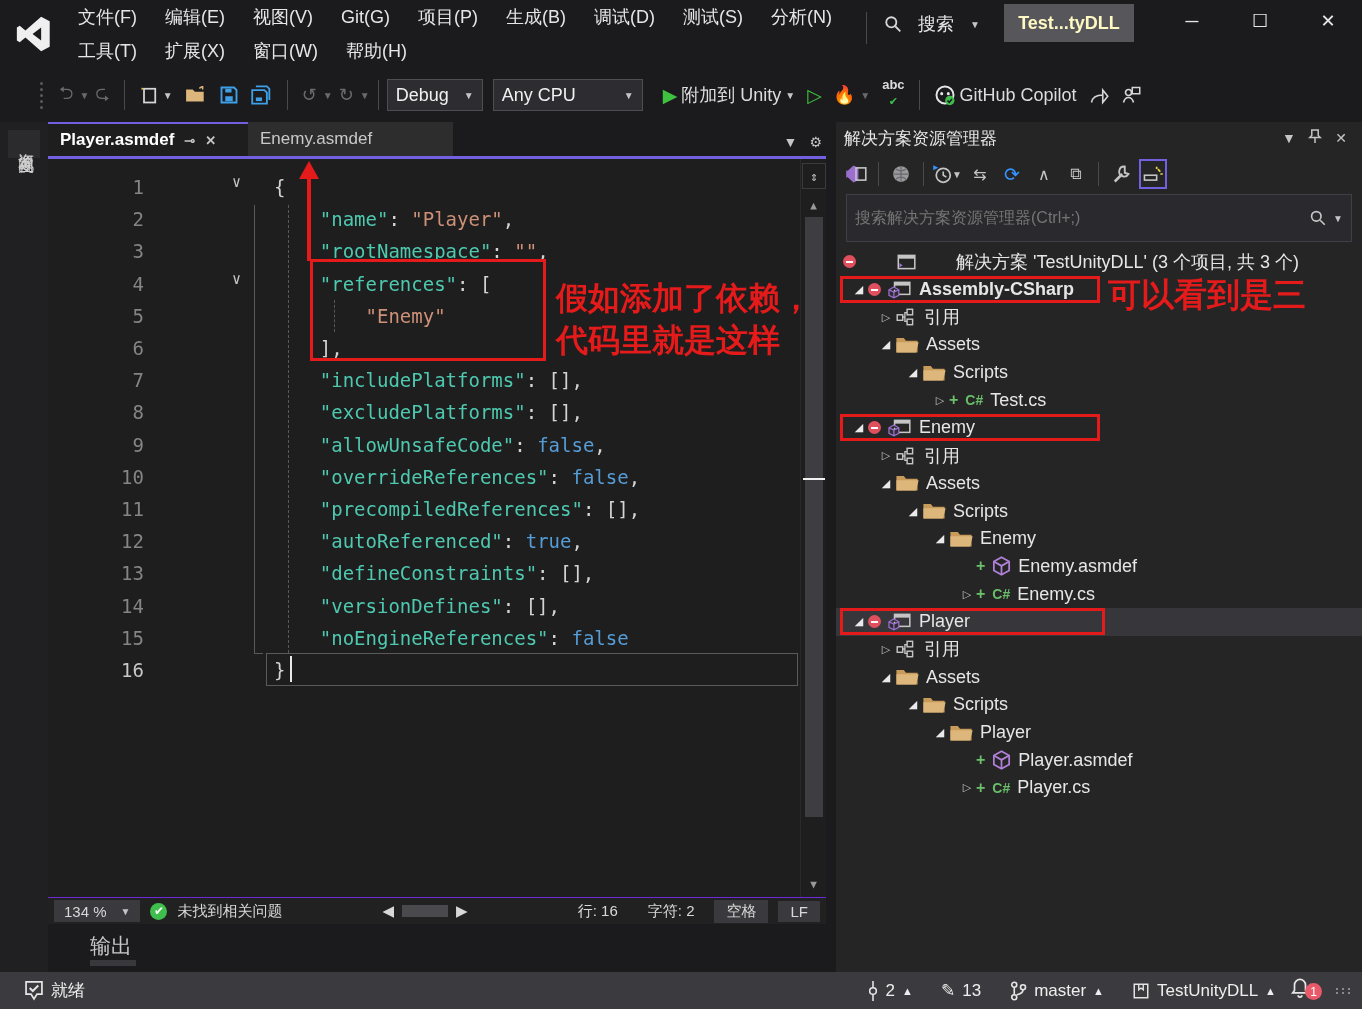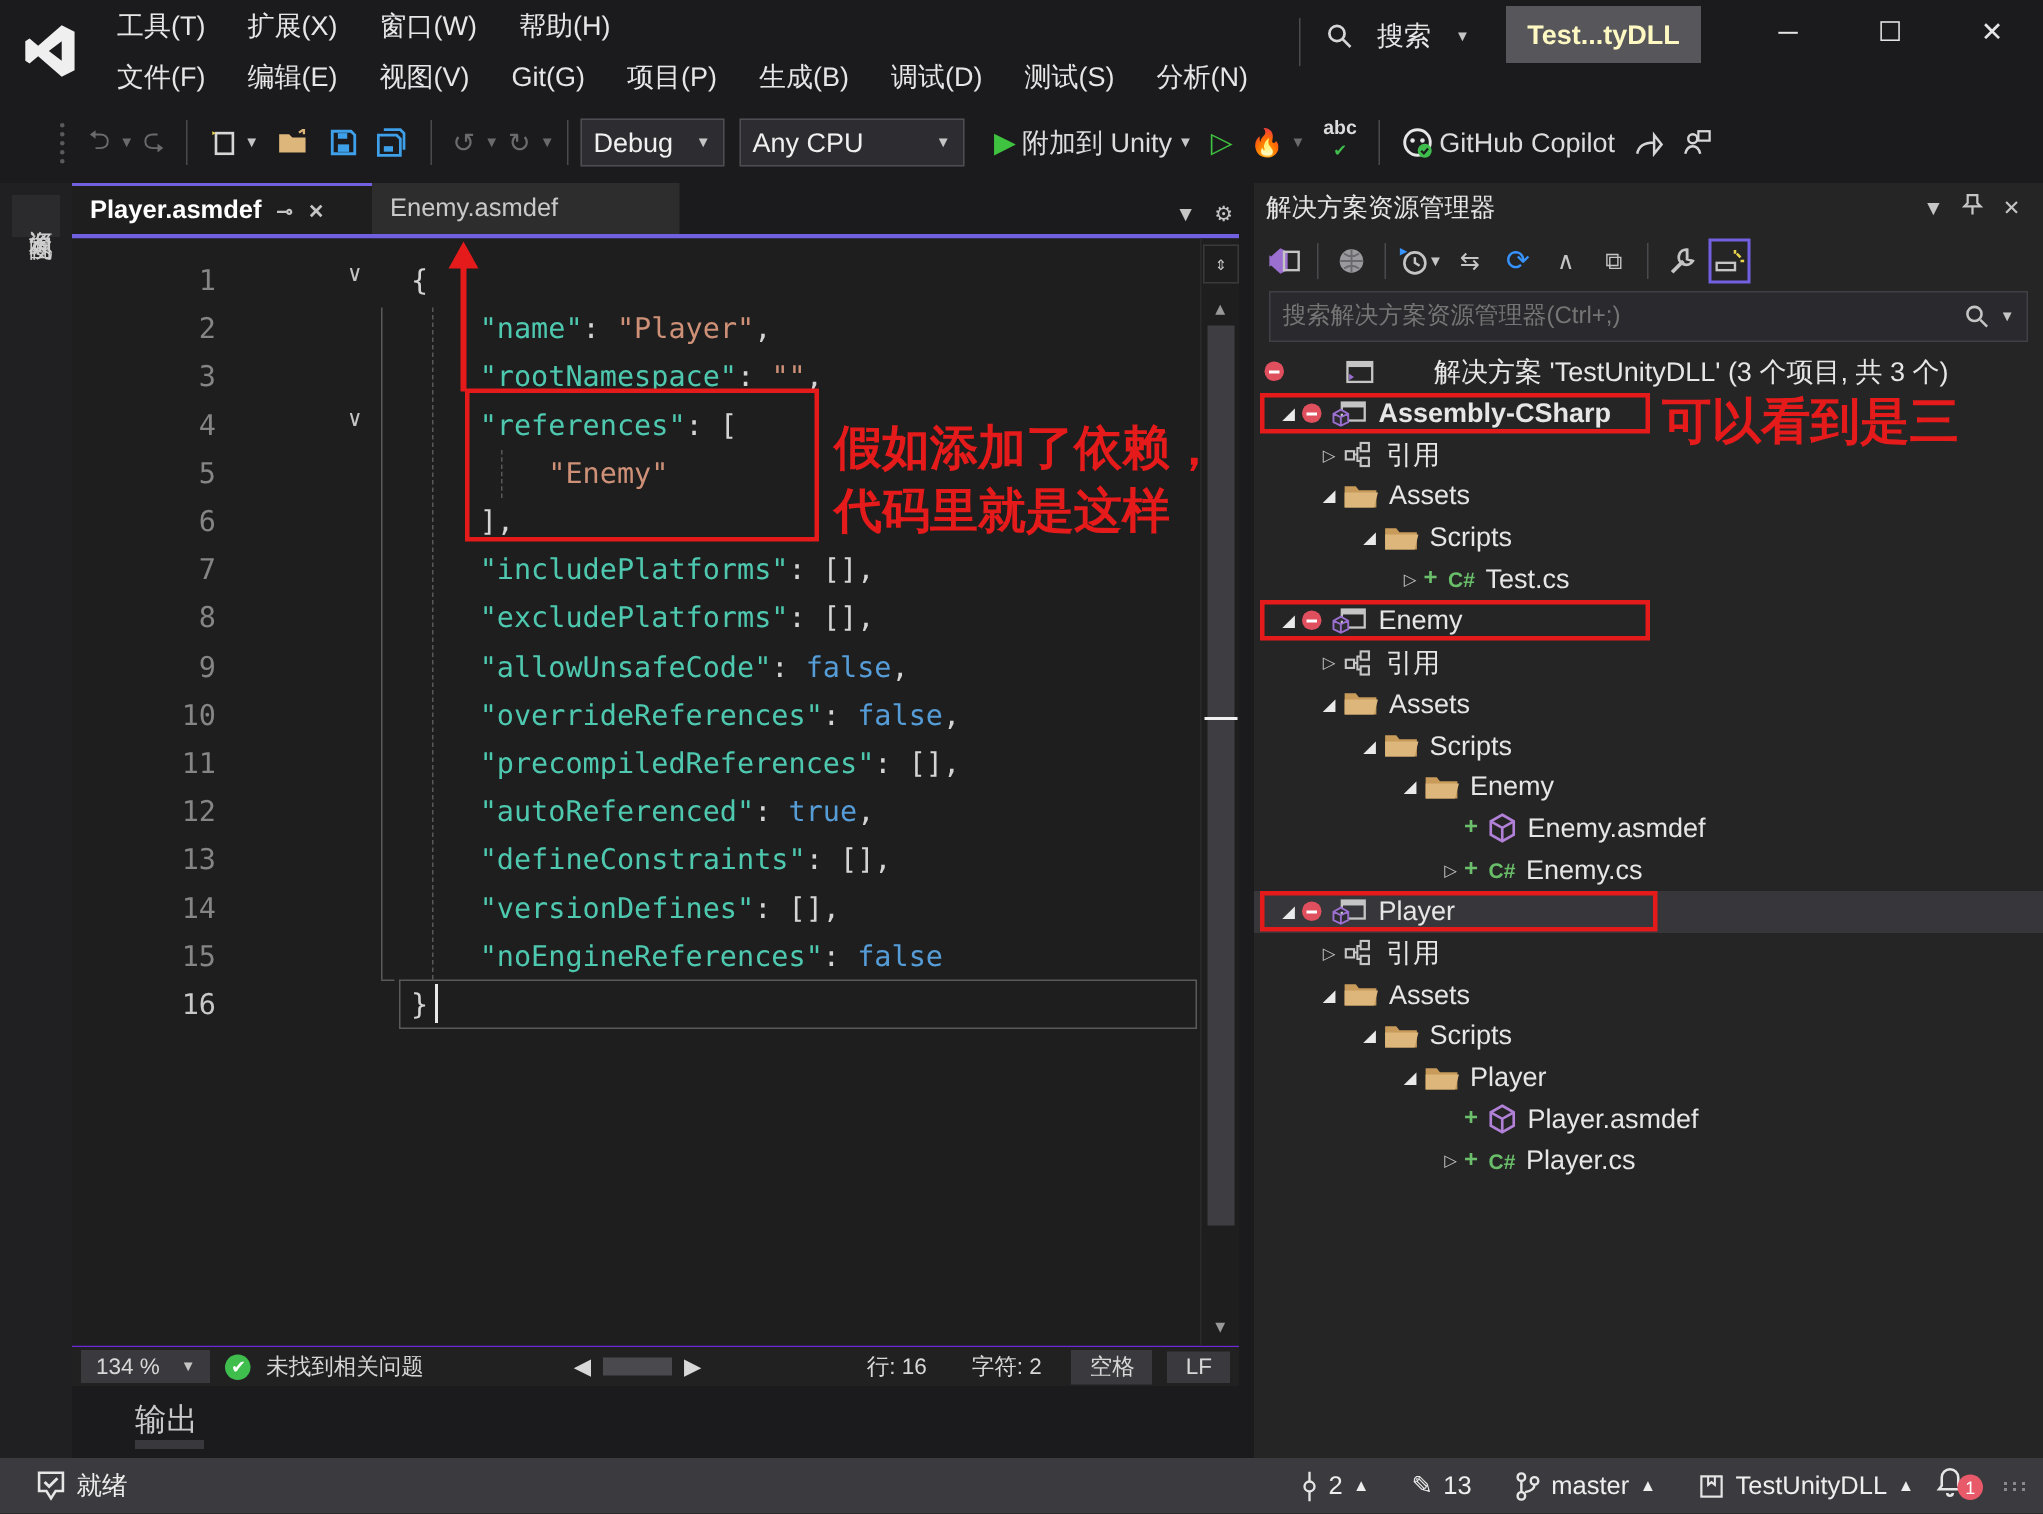--- a/index.html
+++ b/index.html
@@ -102,21 +102,21 @@
   #output-ind { position:absolute; left:42px; top:36px; width:46px; height:6px; background:#39393d; }
 
   
   #panel-header { height:32px; display:flex; align-items:center; padding:0 8px; font-size:17px; color:#e6e6e6; }
   #panel-header .sp { flex:1; }
   .phbtn { width:26px; text-align:center; color:#c5c5c5; font-size:14px; }
   #panel-toolbar { height:40px; display:flex; align-items:center; padding:0 6px; gap:4px; }
   .ptbtn { height:30px; min-width:28px; display:flex; align-items:center; justify-content:center; color:#c5c5c5; }
   .ptsep { width:1px; height:24px; background:#4a4a4e; margin:0 4px; }
   .ptsel { border:2px solid #7160e0; }
-  #panel-search { margin:0 10px; height:34px; background:#2a2a2e; border:1px solid #3f3f46;
+  #panel-search { margin:0 10px; height:48px; background:#2a2a2e; border:1px solid #3f3f46;
     display:flex; align-items:center; padding:0 8px; }
   #panel-search input { flex:1; background:transparent; border:0; outline:none; color:#9a9a9a; font-size:16px;
     font-family:"Liberation Sans", sans-serif; }
   #tree { position:relative; flex:1; margin-top:6px; font-size:18px; overflow:hidden; }
   .trow { height:27.7px; display:flex; align-items:center; position:relative; color:#e6e6e6; }
   .trow.sel { background:#37373b; }
   .chev { width:18px; flex:0 0 18px; font-size:11px; color:#c5c5c5; text-align:center; }
   .chev.exp { color:#eaeaea; }
   .ticon { margin-right:7px; display:inline-flex; align-items:center; }
   .tlabel { white-space:nowrap; }
@@ -142,36 +142,36 @@
   #grip2 i { width:2px; height:2px; background:#8a8a8e; }
 </style>
 </head>
 <body>
 
 <div id="titlebar" class="ni">
   <svg id="vs-logo" viewBox="0 0 28 28">
     <path d="M19 2 L25 5 V23 L19 26 L8 16.5 L4 19.8 L2 18.5 V9.5 L4 8.2 L8 11.5 Z M19 9.5 L13 14 L19 18.5 Z" fill="#efefef"></path>
   </svg>
   <div id="menu-rows">
-    <div class="menurow" id="menurow2">
-        <span class="menu-item">工具(T)</span>
-        <span class="menu-item">扩展(X)</span>
-        <span class="menu-item">窗口(W)</span>
-        <span class="menu-item">帮助(H)</span>
-      </div>
     <div class="menurow" id="menurow1">
         <span class="menu-item">文件(F)</span>
         <span class="menu-item">编辑(E)</span>
         <span class="menu-item">视图(V)</span>
         <span class="menu-item">Git(G)</span>
         <span class="menu-item">项目(P)</span>
         <span class="menu-item">生成(B)</span>
         <span class="menu-item">调试(D)</span>
         <span class="menu-item">测试(S)</span>
         <span class="menu-item">分析(N)</span>
+      </div>
+    <div class="menurow" id="menurow2">
+        <span class="menu-item">工具(T)</span>
+        <span class="menu-item">扩展(X)</span>
+        <span class="menu-item">窗口(W)</span>
+        <span class="menu-item">帮助(H)</span>
       </div>
   </div>
   <div id="tb-sep1"></div>
   <div id="tb-search">
     <svg width="18" height="18" viewBox="0 0 16 16">
       <circle cx="6.5" cy="6.5" r="4.5" fill="none" stroke="#d6d6d6" stroke-width="1.6"></circle>
       <line x1="10" y1="10" x2="14.5" y2="14.5" stroke="#d6d6d6" stroke-width="1.6"></line>
     </svg>
     <span>搜索</span>
     <span class="caret">▼</span>

